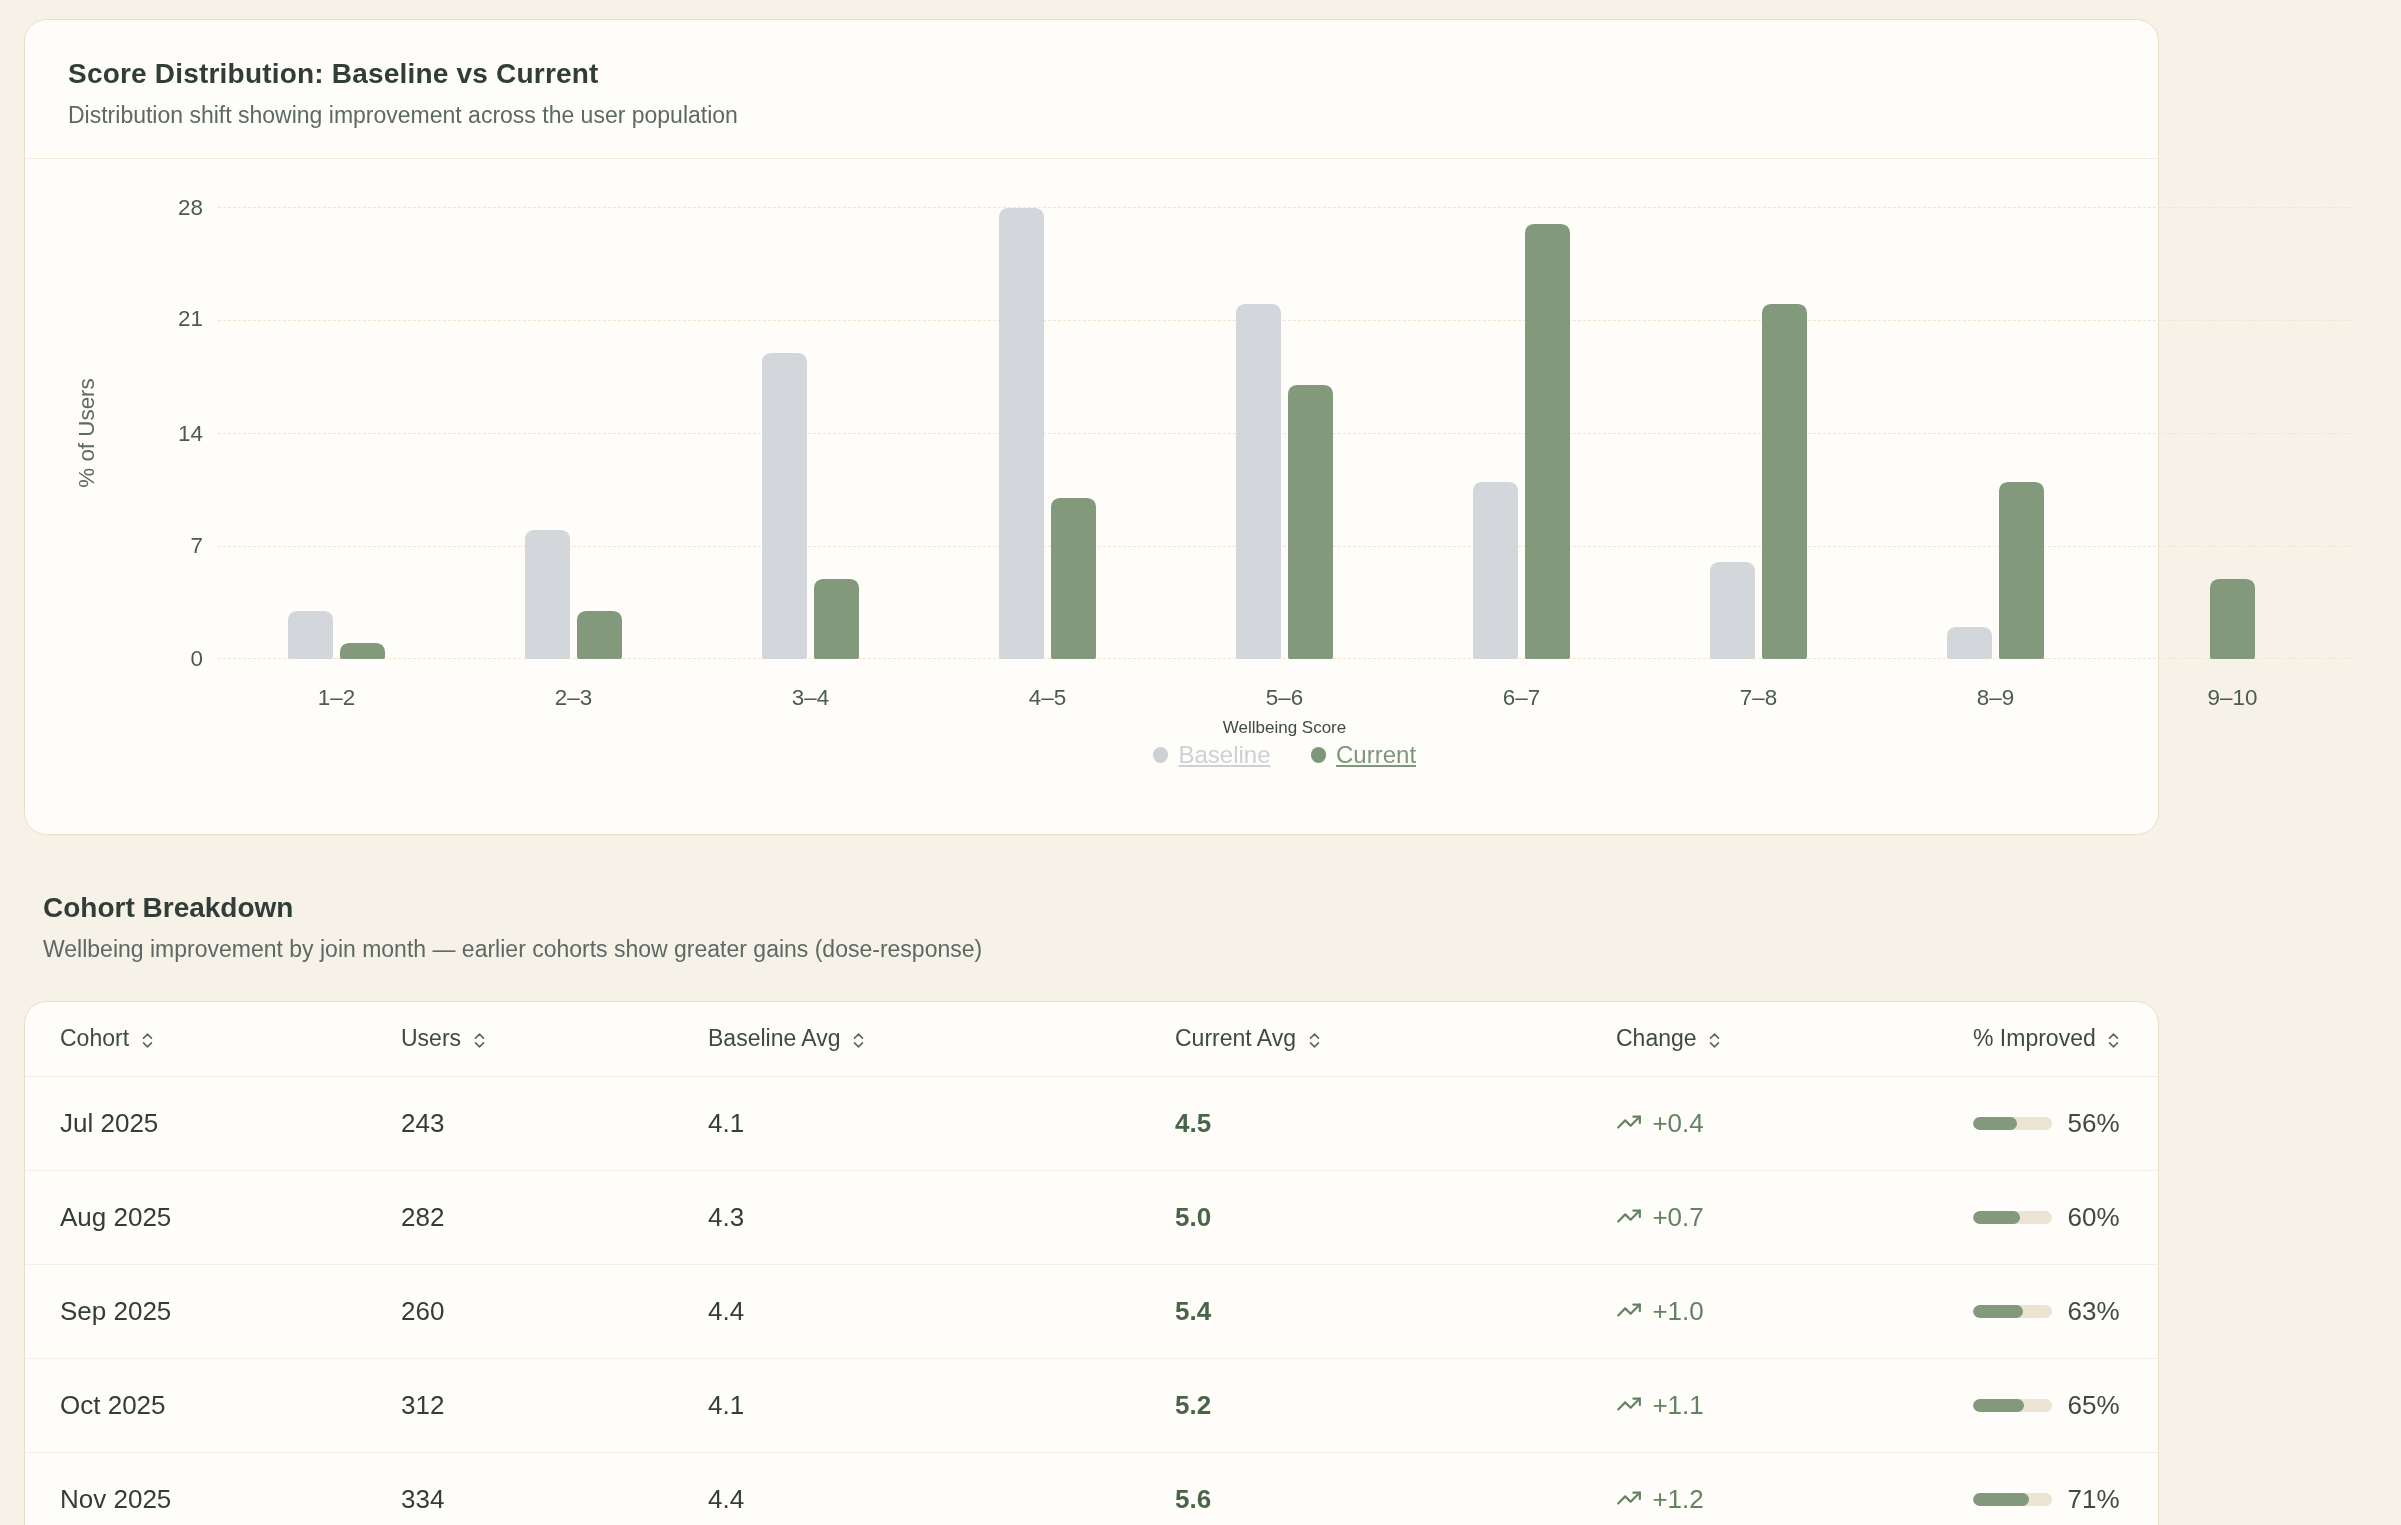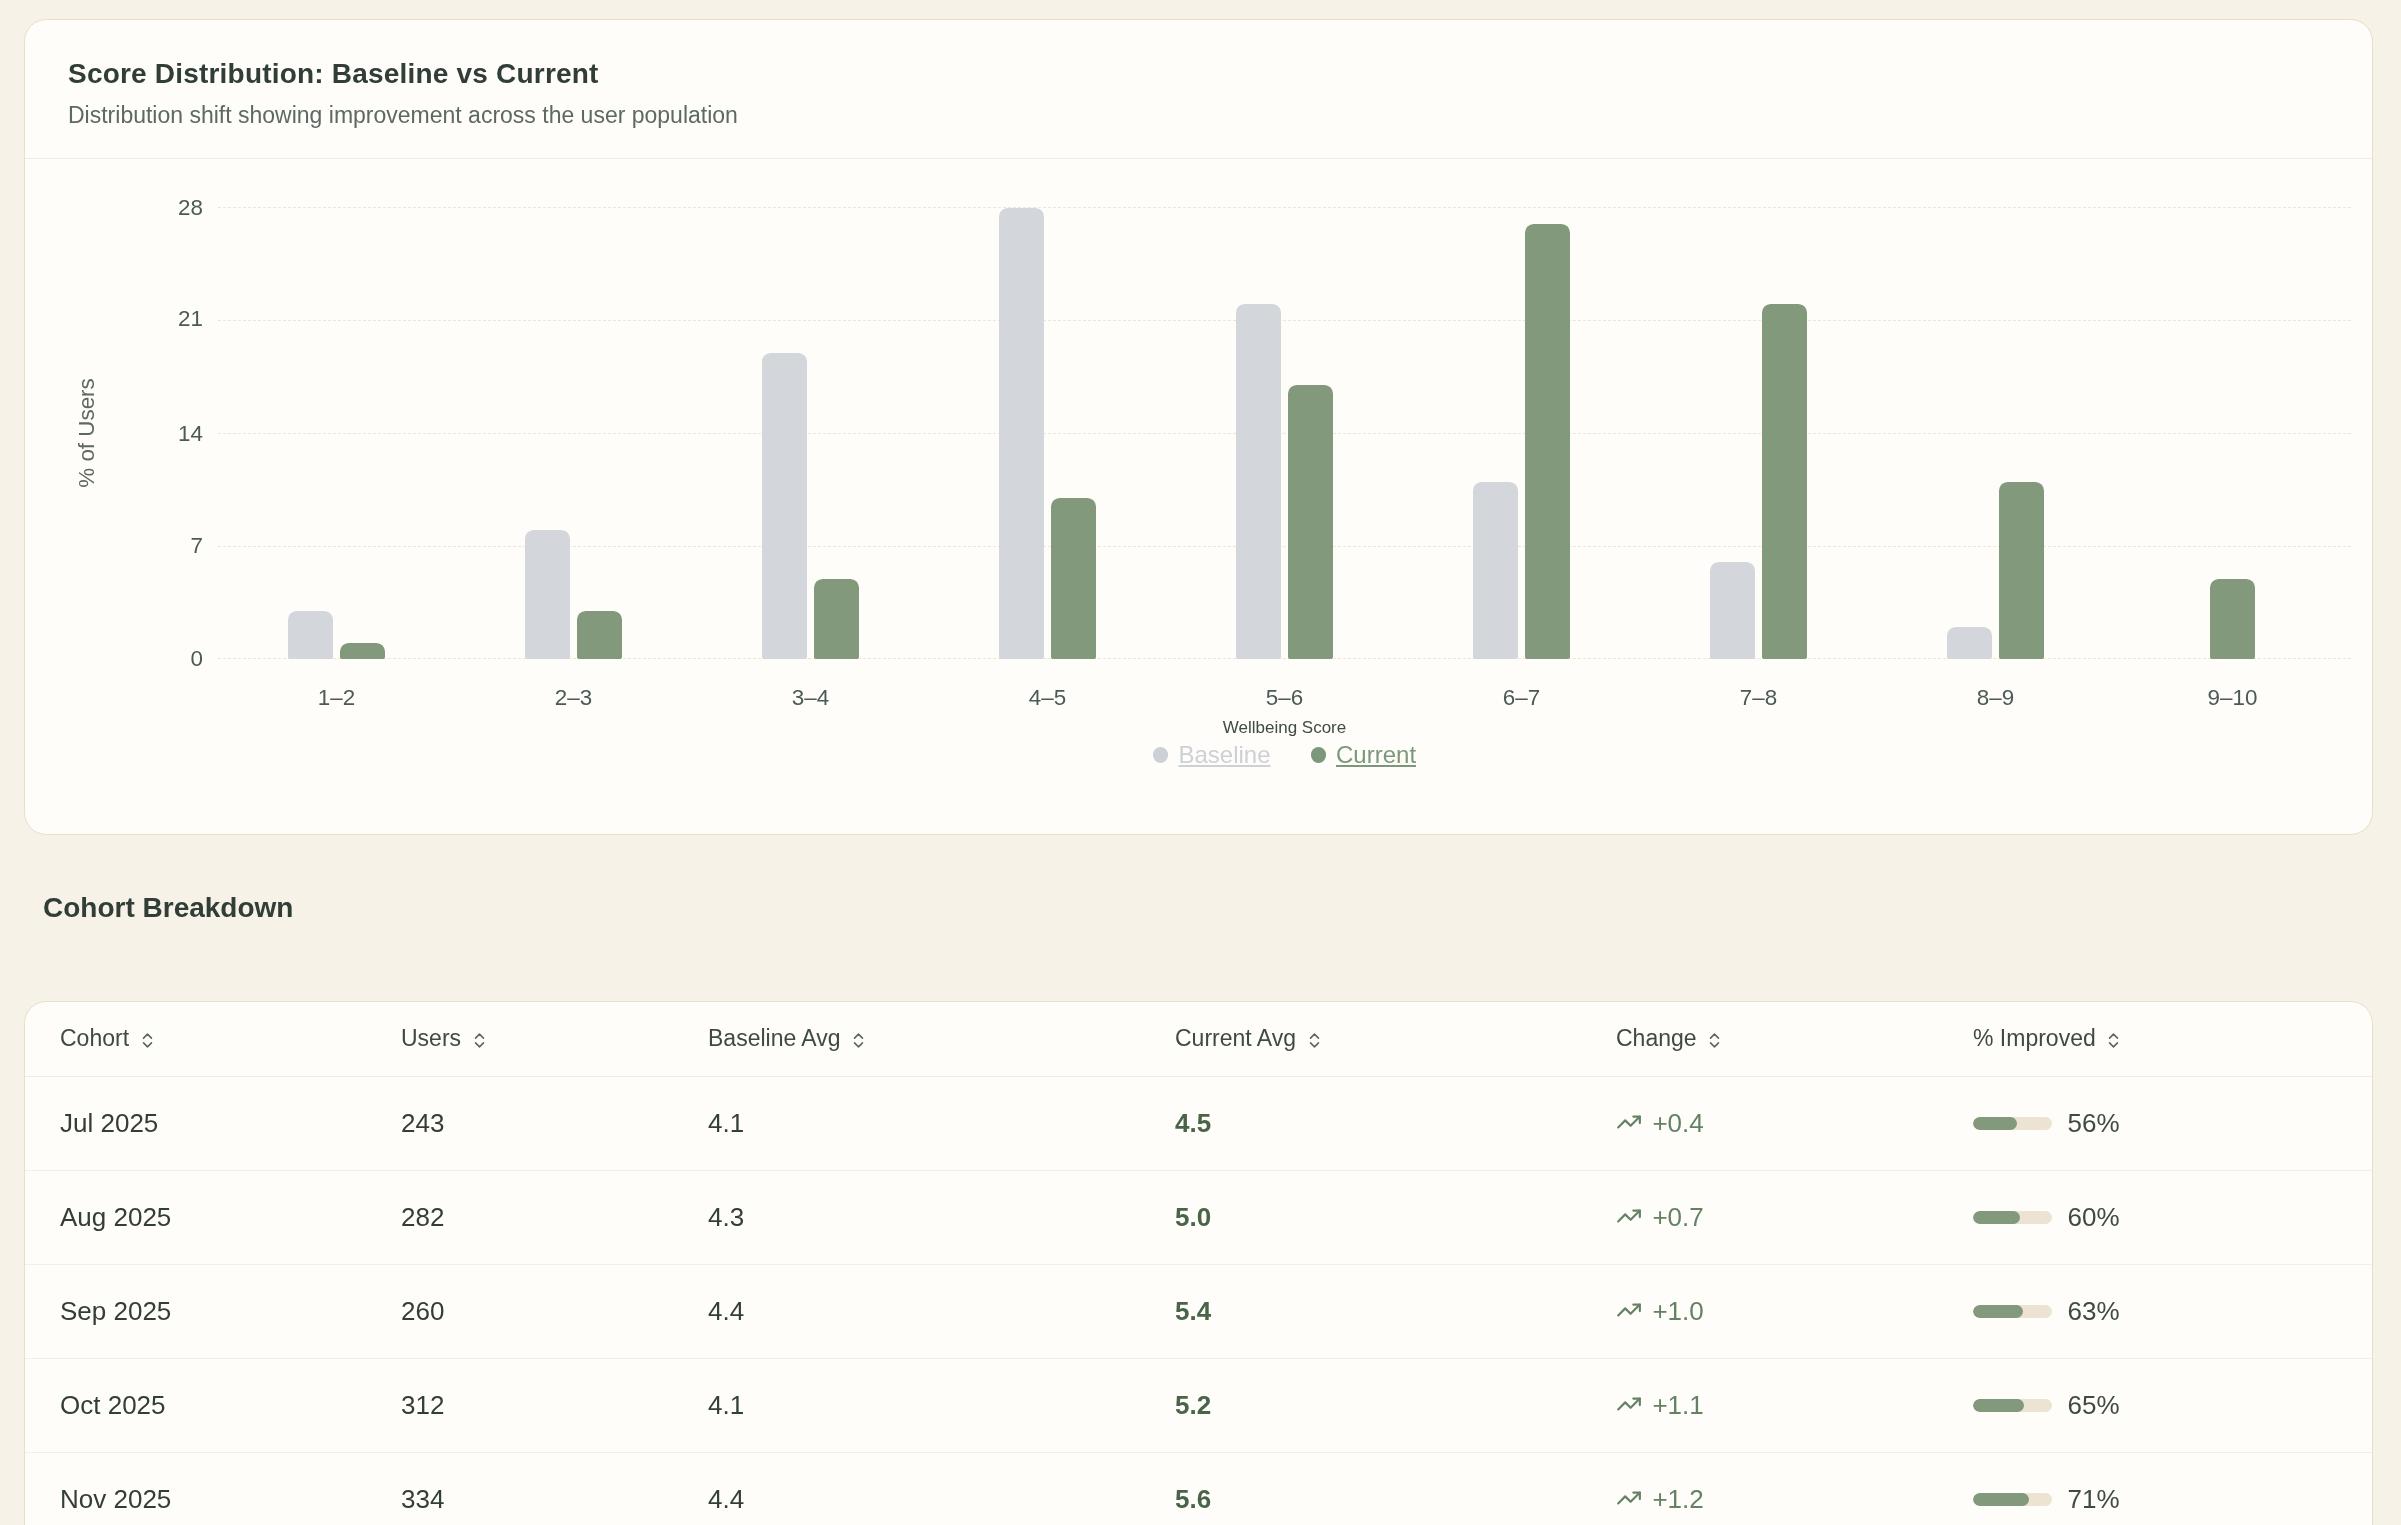--- a/index.html
+++ b/index.html
@@ -3,21 +3,21 @@
 <meta charset="utf-8">
 <style>
   html,body{margin:0;padding:0;}
   body{
     width:2401px;height:1526px;overflow:hidden;position:relative;
     background:#f7f2e8;
     font-family:"Liberation Sans","DejaVu Sans",sans-serif;
     -webkit-font-smoothing:antialiased;
   }
   .card{
-    position:absolute;left:24px;width:2349px;
+    position:absolute;left:24px;width:2135px;
     background:#fffdf9;border:1.7px solid #eadec6;border-radius:22.4px;
     box-sizing:border-box;
   }
   
   #chart-card{top:19px;height:816px;}
   .card-header{padding:38px 43px 29px 43px;border-bottom:1.7px solid #f3ecdf;}
   .card-title{font-size:28px;font-weight:600;color:#313d37;letter-spacing:0.2px;}
   .card-subtitle{font-size:23px;color:#5d6963;margin-top:12px;}
   .chart-body{position:relative;height:661px;}
   .y-axis-title{
@@ -148,20 +148,21 @@
         <div class="legend-item current">
           <span class="legend-dot"></span>
           <span>Current</span>
         </div>
       </div>
   </div>
 </div>
 
 <div id="section-head">
   <div class="section-title">Cohort Breakdown</div>
+  <div class="section-subtitle">Wellbeing improvement by join month — earlier cohorts show greater gains (dose-response)</div>
 </div>
 
 <div class="card" id="table-card">
   <table>
     <colgroup id="colgroup">
         <col style="width: 341px;">
         <col style="width: 307px;">
         <col style="width: 467px;">
         <col style="width: 441px;">
         <col style="width: 357px;">

